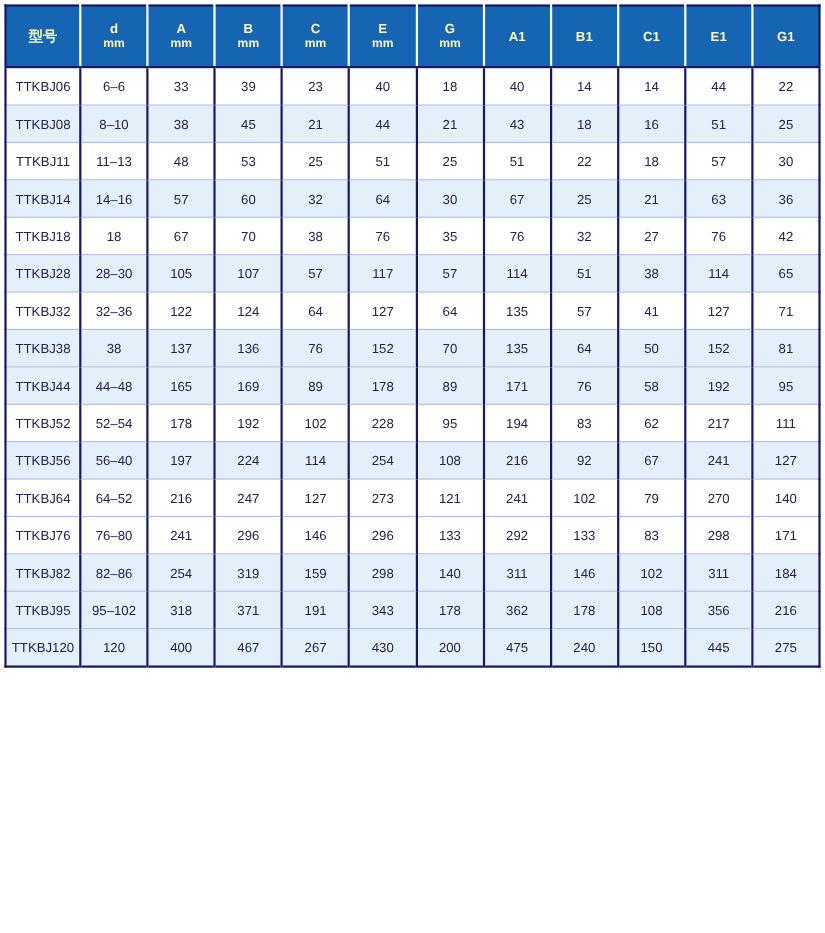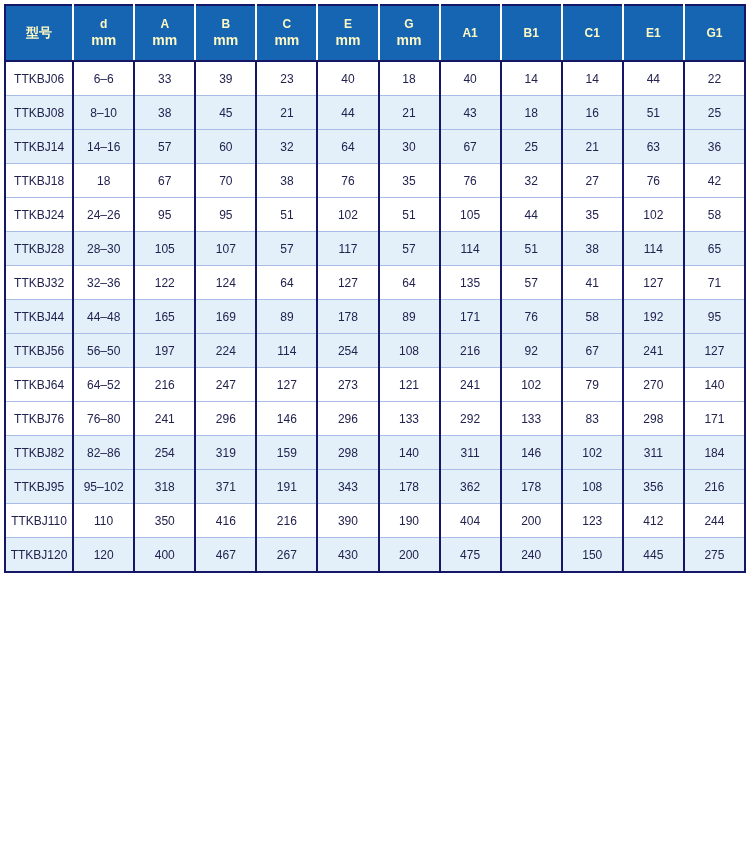--- a/index.html
+++ b/index.html
@@ -12,21 +12,21 @@
     border-collapse:collapse;table-layout:fixed;
     border:2px solid #161666;
   }
   thead th{
     background:#1565b3;color:#fef9c3;height:54px;
     font-size:12px;font-weight:bold;vertical-align:middle;
     border-left:2px solid #ffffff;border-bottom:2px solid #161666;
     padding:0;line-height:1.25;
   }
   thead th:first-child{border-left:none;font-size:13px;}
-  thead th .sub{font-size:14px;}
+  thead th .sub{font-size:11px;}
   tbody td{
     height:33px;text-align:center;vertical-align:middle;
     font-size:12px;color:#22224f;background:#ffffff;
     border-left:2px solid #161666;border-top:1px solid #a9bde8;
     padding:0;overflow:hidden;white-space:nowrap;
   }
   tbody td:first-child{border-left:none;}
   tbody tr:first-child td{border-top:none;text-align:center;}
   tbody tr.alt td{background:#e3f0fa;}
   col.c-model{width:9.2%;}
@@ -119,20 +119,34 @@
           <td>45</td>
           <td>21</td>
           <td>44</td>
           <td>21</td>
           <td>43</td>
           <td>18</td>
           <td>16</td>
           <td>51</td>
           <td>25</td>
         </tr>
+        <tr>
+          <td>TTKBJ11</td>
+          <td>11–13</td>
+          <td>48</td>
+          <td>53</td>
+          <td>25</td>
+          <td>51</td>
+          <td>25</td>
+          <td>51</td>
+          <td>22</td>
+          <td>18</td>
+          <td>57</td>
+          <td>30</td>
+        </tr>
         <tr class="alt">
           <td>TTKBJ14</td>
           <td>14–16</td>
           <td>57</td>
           <td>60</td>
           <td>32</td>
           <td>64</td>
           <td>30</td>
           <td>67</td>
           <td>25</td>
@@ -147,34 +161,20 @@
           <td>70</td>
           <td>38</td>
           <td>76</td>
           <td>35</td>
           <td>76</td>
           <td>32</td>
           <td>27</td>
           <td>76</td>
           <td>42</td>
         </tr>
-        <tr>
-          <td>TTKBJ24</td>
-          <td>24–26</td>
-          <td>95</td>
-          <td>95</td>
-          <td>51</td>
-          <td>102</td>
-          <td>51</td>
-          <td>105</td>
-          <td>44</td>
-          <td>35</td>
-          <td>102</td>
-          <td>58</td>
-        </tr>
         <tr class="alt">
           <td>TTKBJ28</td>
           <td>28–30</td>
           <td>105</td>
           <td>107</td>
           <td>57</td>
           <td>117</td>
           <td>57</td>
           <td>114</td>
           <td>51</td>
@@ -190,36 +190,64 @@
           <td>64</td>
           <td>127</td>
           <td>64</td>
           <td>135</td>
           <td>57</td>
           <td>41</td>
           <td>127</td>
           <td>71</td>
         </tr>
         <tr class="alt">
+          <td>TTKBJ38</td>
+          <td>38</td>
+          <td>137</td>
+          <td>136</td>
+          <td>76</td>
+          <td>152</td>
+          <td>70</td>
+          <td>135</td>
+          <td>64</td>
+          <td>50</td>
+          <td>152</td>
+          <td>81</td>
+        </tr>
+        <tr class="alt">
           <td>TTKBJ44</td>
           <td>44–48</td>
           <td>165</td>
           <td>169</td>
           <td>89</td>
           <td>178</td>
           <td>89</td>
           <td>171</td>
           <td>76</td>
           <td>58</td>
           <td>192</td>
           <td>95</td>
         </tr>
+        <tr>
+          <td>TTKBJ52</td>
+          <td>52–54</td>
+          <td>178</td>
+          <td>192</td>
+          <td>102</td>
+          <td>228</td>
+          <td>95</td>
+          <td>194</td>
+          <td>83</td>
+          <td>62</td>
+          <td>217</td>
+          <td>111</td>
+        </tr>
         <tr class="alt">
           <td>TTKBJ56</td>
-          <td>56–50</td>
+          <td>56–40</td>
           <td>197</td>
           <td>224</td>
           <td>114</td>
           <td>254</td>
           <td>108</td>
           <td>216</td>
           <td>92</td>
           <td>67</td>
           <td>241</td>
           <td>127</td>
@@ -273,34 +301,20 @@
           <td>371</td>
           <td>191</td>
           <td>343</td>
           <td>178</td>
           <td>362</td>
           <td>178</td>
           <td>108</td>
           <td>356</td>
           <td>216</td>
         </tr>
-        <tr>
-          <td>TTKBJ110</td>
-          <td>110</td>
-          <td>350</td>
-          <td>416</td>
-          <td>216</td>
-          <td>390</td>
-          <td>190</td>
-          <td>404</td>
-          <td>200</td>
-          <td>123</td>
-          <td>412</td>
-          <td>244</td>
-        </tr>
         <tr class="alt">
           <td>TTKBJ120</td>
           <td>120</td>
           <td>400</td>
           <td>467</td>
           <td>267</td>
           <td>430</td>
           <td>200</td>
           <td>475</td>
           <td>240</td>

